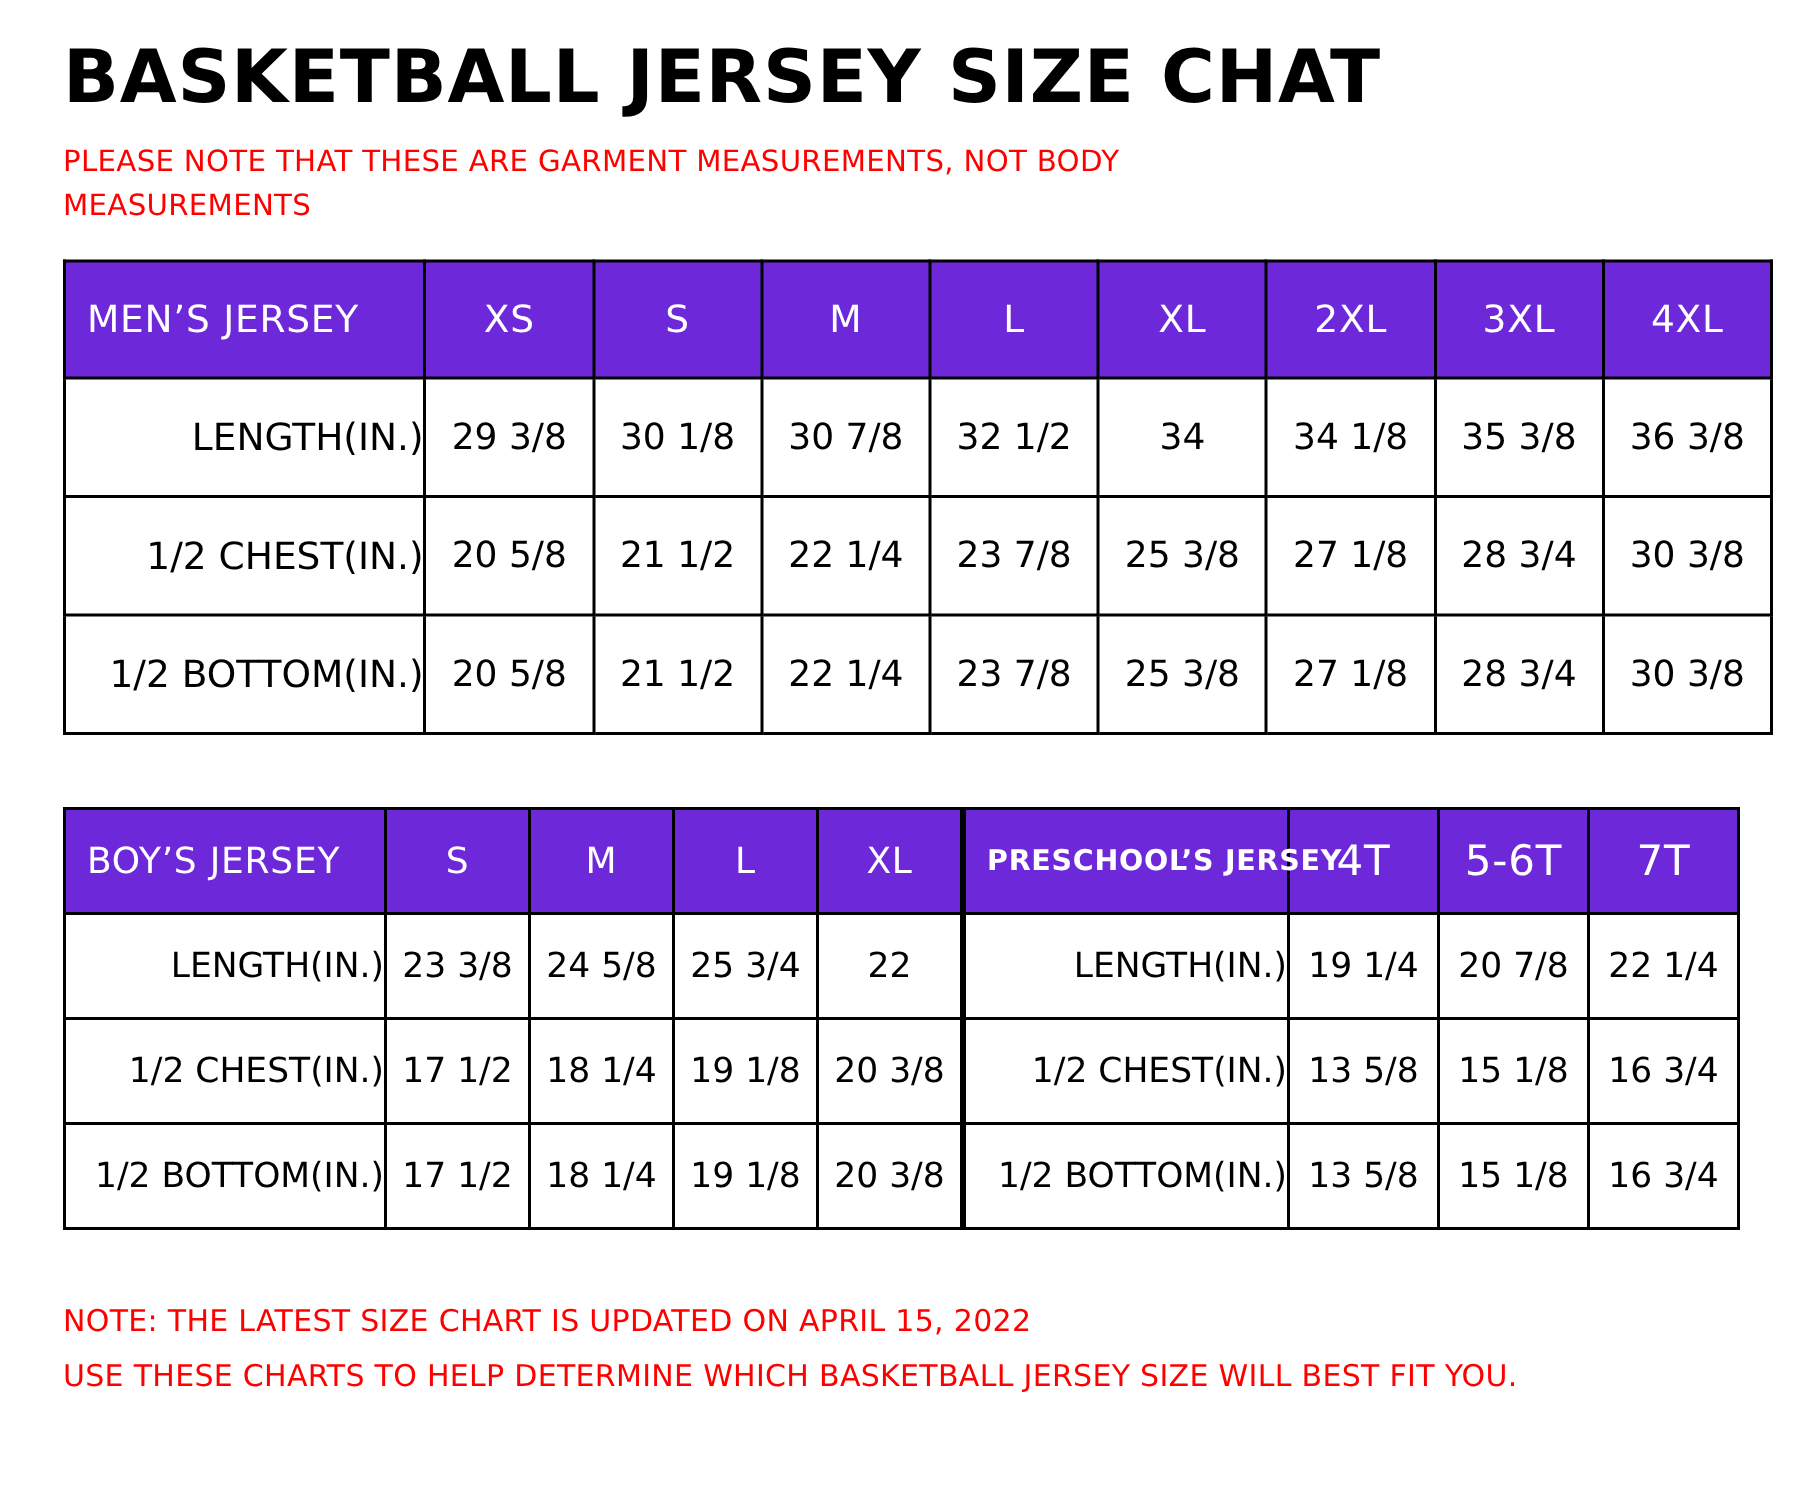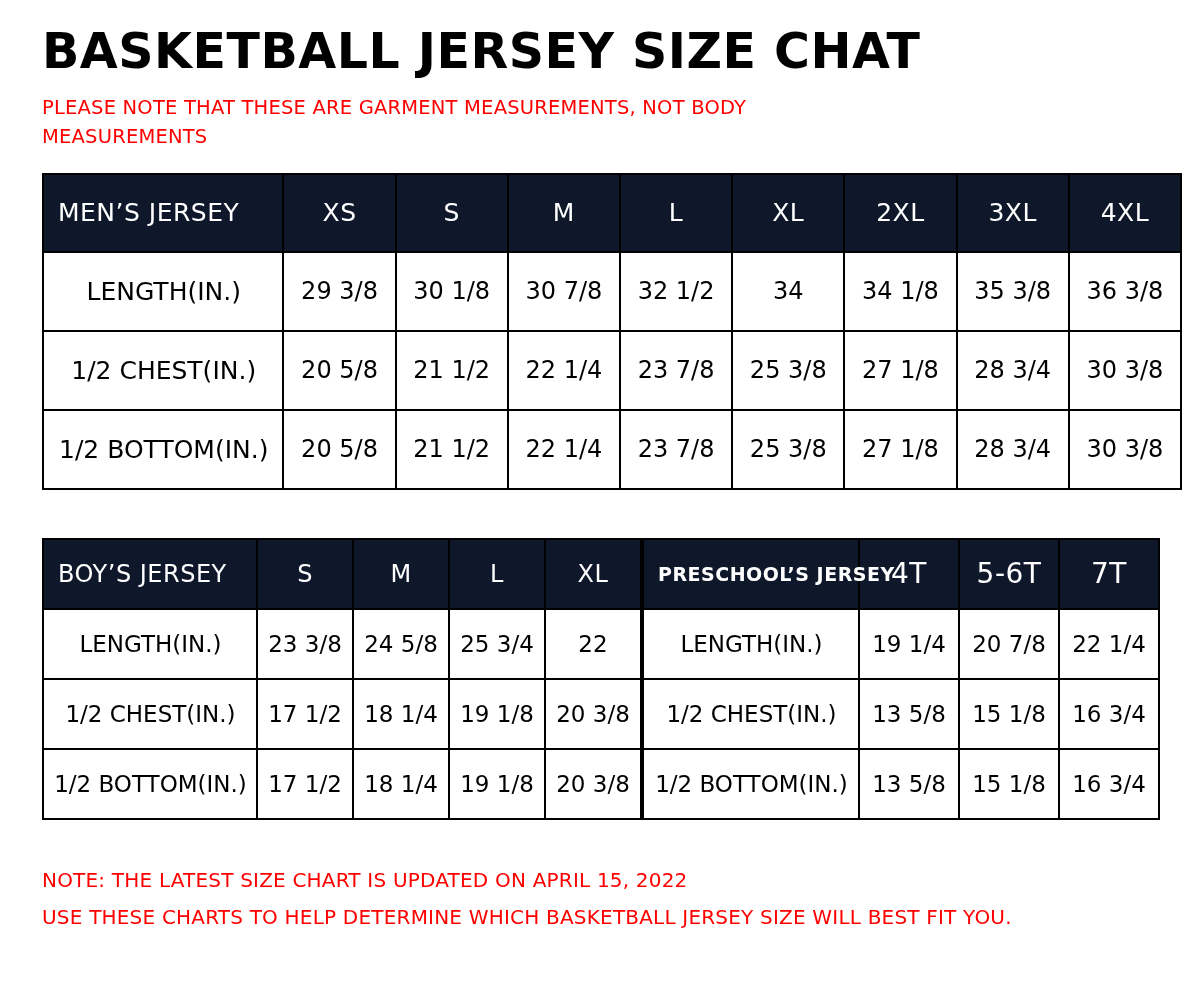--- a/index.html
+++ b/index.html
@@ -45,38 +45,38 @@
   }
   table td, table th {
     border: 2px solid #000;
     text-align: center;
     vertical-align: middle;
     font-weight: normal;
     background: #ffffff;
     padding: 0;
   }
   .hdr td {
-    background: #0f172a;
+    background: #6d28d9;
     color: #ffffff;
     height: 76px;
     font-size: 25px;
     letter-spacing: 0.5px;
     margin-left: 28px;
   }
   .hdr td.rowlab {
     font-size: 25px;
     text-align: left;
     padding-left: 14px;
   }
   tbody td {
     height: 77px;
     font-size: 24px;
   }
   td.rowlab {
-    text-align: center;
+    text-align: right;
     padding-left: 1px;
     font-size: 25px;
     white-space: nowrap;
   }
   
   #men-table {
     margin: 22px 0 0 18px;
     width: 1140px;
   }
   #men-table col.c0 { width: 240px; }

